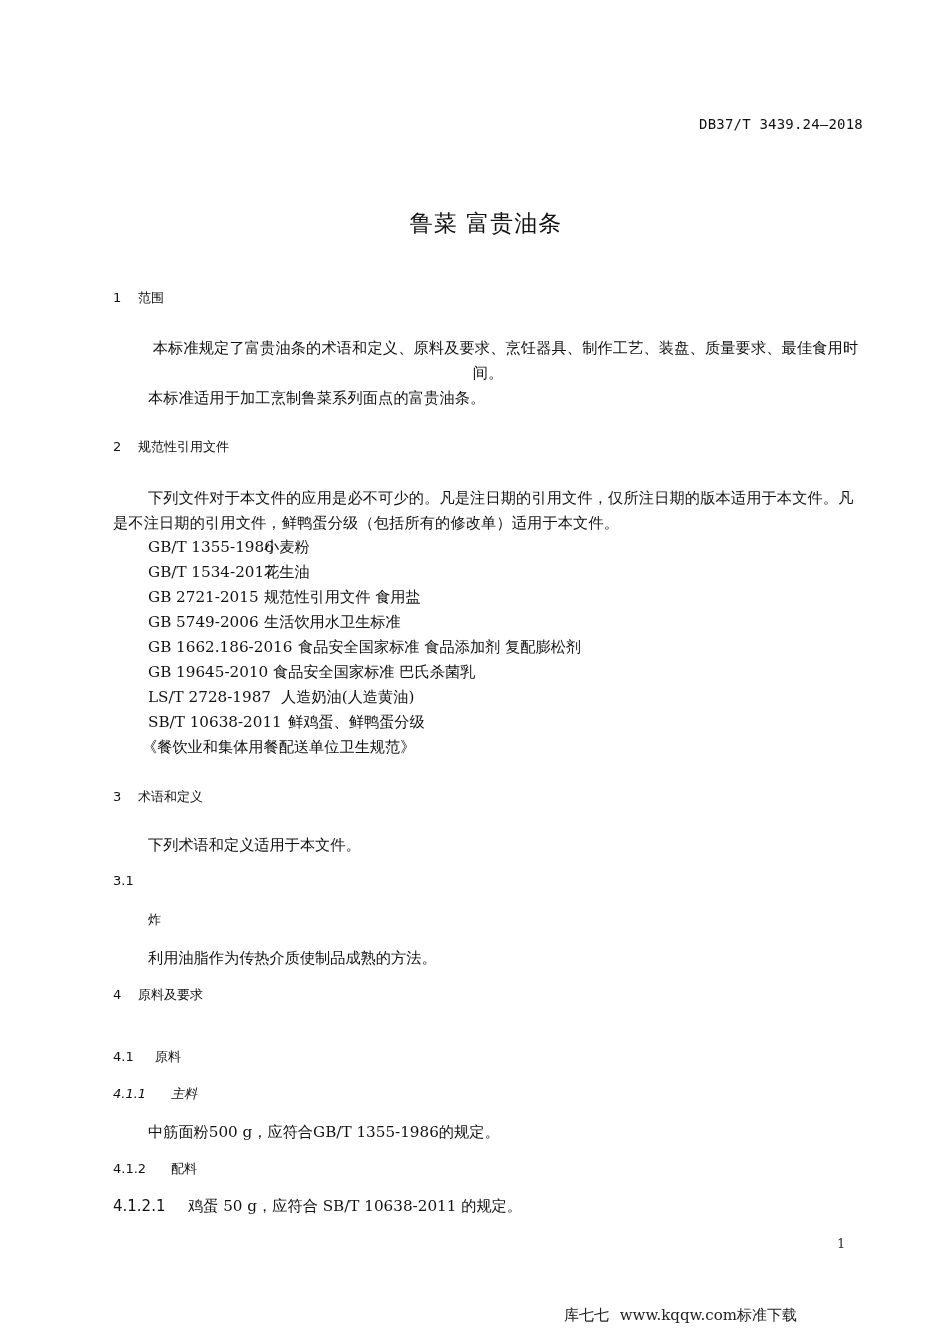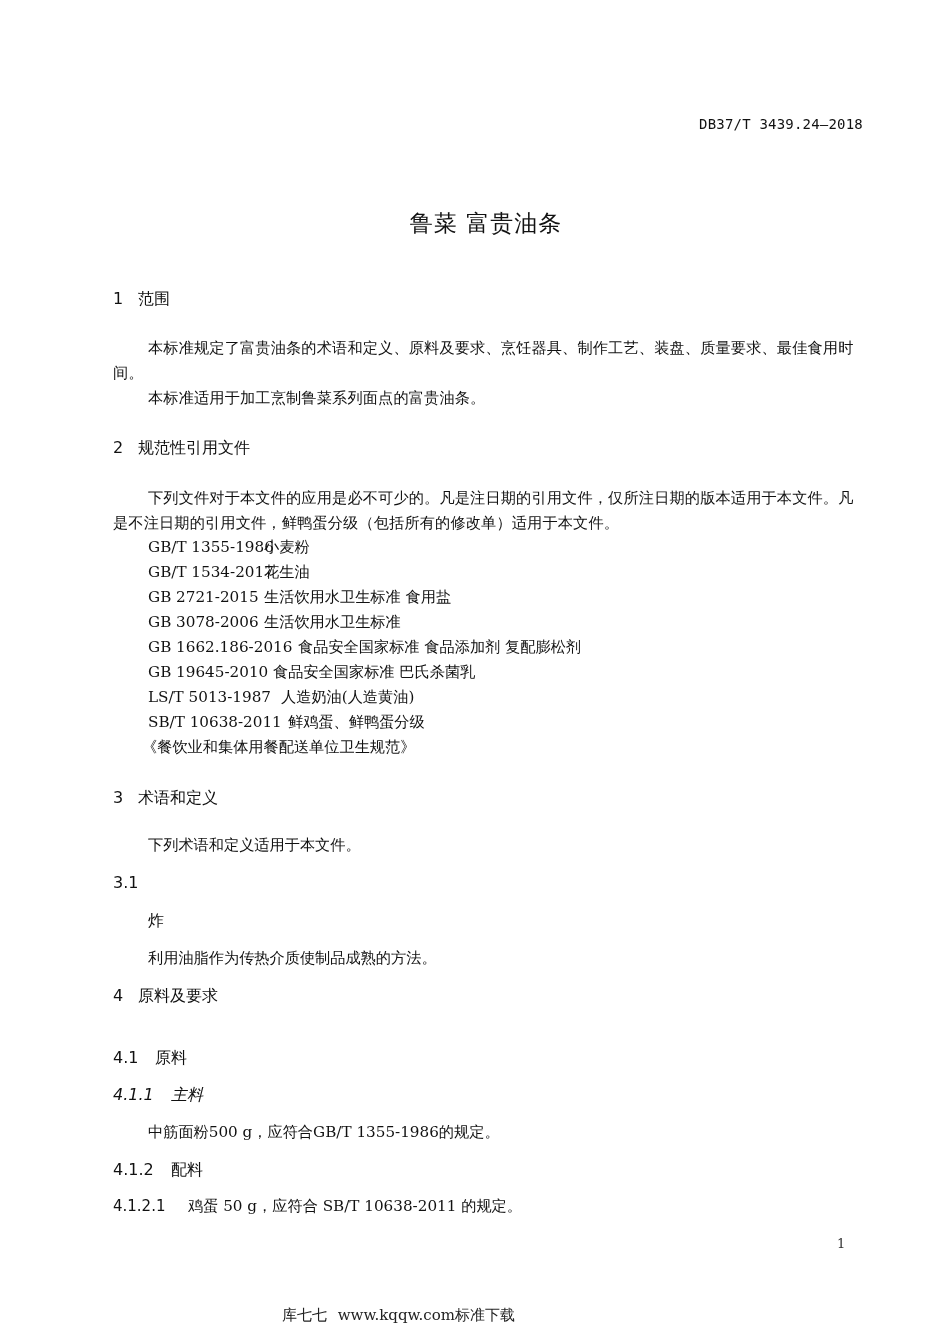--- a/index.html
+++ b/index.html
@@ -29,21 +29,21 @@
     .doc-title {
       left: 0;
       width: 972px;
       top: 208px;
       text-align: center;
       font-size: 23px;
       letter-spacing: 1px;
     }
     .heading {
       left: 113px;
-      font-size: 16px;
+      font-size: 13px;
     }
     .heading .num { display: inline-block; }
     .heading .sp1 { width: 25px; }
     .heading .sp2 { width: 42px; }
     .heading .sp3 { width: 58px; }
 
     .para {
       font-size: 15.2px;
       line-height: 25px;
     }
@@ -63,65 +63,65 @@
 
     .page-number {
       left: 837px;
       top: 1236px;
       font-size: 13px;
       color: #333;
     }
     .footer {
       left: 0;
       width: 797px;
-      text-align: center;
+      text-align: right;
       top: 1306px;
       font-size: 15px;
       color: #222;
     }
     .footer span { margin-left: 28px; }
   </style>
 </head>
 <body>
 
 <div class="abs doc-code mono">DB37/T 3439.24—2018</div>
 
 <div class="abs doc-title sans">鲁菜 富贵油条</div>
 
 <div class="abs heading sans" style="top:289px;">
   <span class="num sp1">1</span><span>范围</span>
 </div>
-<div class="abs para para-wrap serif" style="top:336px;">本标准规定了富贵油条的术语和定义、原料及要求、烹饪器具、制作工艺、装盘、质量要求、最佳食用时间。</div>
+<div class="abs para para-wrap serif" style="top:336px;text-align:center;">本标准规定了富贵油条的术语和定义、原料及要求、烹饪器具、制作工艺、装盘、质量要求、最佳食用时间。</div>
 <div class="abs para para-wrap serif" style="top:386px;">本标准适用于加工烹制鲁菜系列面点的富贵油条。</div>
 
 <div class="abs heading sans" style="top:438px;">
   <span class="num sp1">2</span><span>规范性引用文件</span>
 </div>
 <div class="abs para para-wrap serif" style="top:486px;">下列文件对于本文件的应用是必不可少的。凡是注日期的引用文件，仅所注日期的版本适用于本文件。凡是不注日期的引用文件，鲜鸭蛋分级（包括所有的修改单）适用于本文件。</div>
 
 <div class="abs ref-item para serif" style="top:535px;">
   <span class="code" style="width:116px;">GB/T 1355-1986</span><span>小麦粉</span>
 </div>
 <div class="abs ref-item para serif" style="top:560px;">
   <span class="code" style="width:116px;">GB/T 1534-2017</span><span>花生油</span>
 </div>
 <div class="abs ref-item para serif" style="top:585px;">
-  <span class="code" style="width:116px;">GB 2721-2015</span><span>生活饮用水卫生标准 食用盐</span>
+  <span class="code" style="width:116px;">GB 2721-2015</span><span>规范性引用文件 食用盐</span>
 </div>
 <div class="abs ref-item para serif" style="top:610px;">
-  <span class="code" style="width:116px;">GB 3078-2006</span><span>生活饮用水卫生标准</span>
+  <span class="code" style="width:116px;">GB 5749-2006</span><span>生活饮用水卫生标准</span>
 </div>
 <div class="abs ref-item para serif" style="top:635px;">
   <span class="code" style="width:150px;">GB 1662.186-2016</span><span>食品安全国家标准 食品添加剂 复配膨松剂</span>
 </div>
 <div class="abs ref-item para serif" style="top:660px;">
   <span class="code" style="width:125px;">GB 19645-2010</span><span>食品安全国家标准 巴氏杀菌乳</span>
 </div>
 <div class="abs ref-item para serif" style="top:685px;">
-  <span class="code" style="width:133px;">LS/T 5013-1987</span><span>人造奶油(人造黄油)</span>
+  <span class="code" style="width:133px;">LS/T 2728-1987</span><span>人造奶油(人造黄油)</span>
 </div>
 <div class="abs ref-item para serif" style="top:710px;">
   <span class="code" style="width:140px;">SB/T 10638-2011</span><span>鲜鸡蛋、鲜鸭蛋分级</span>
 </div>
 <div class="abs ref-item para serif" style="top:735px; left:142px;">
   <span>《餐饮业和集体用餐配送单位卫生规范》</span>
 </div>
 
 <div class="abs heading sans" style="top:788px;">
   <span class="num sp1">3</span><span>术语和定义</span>

